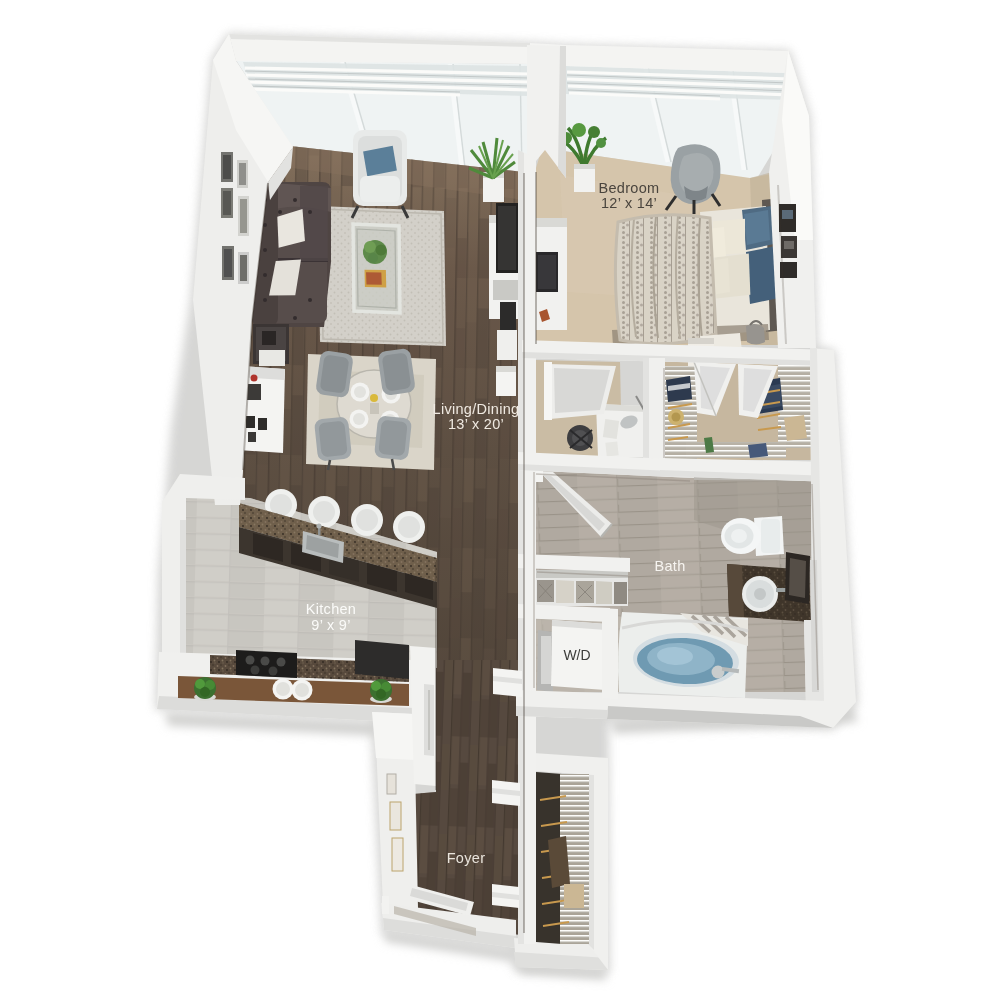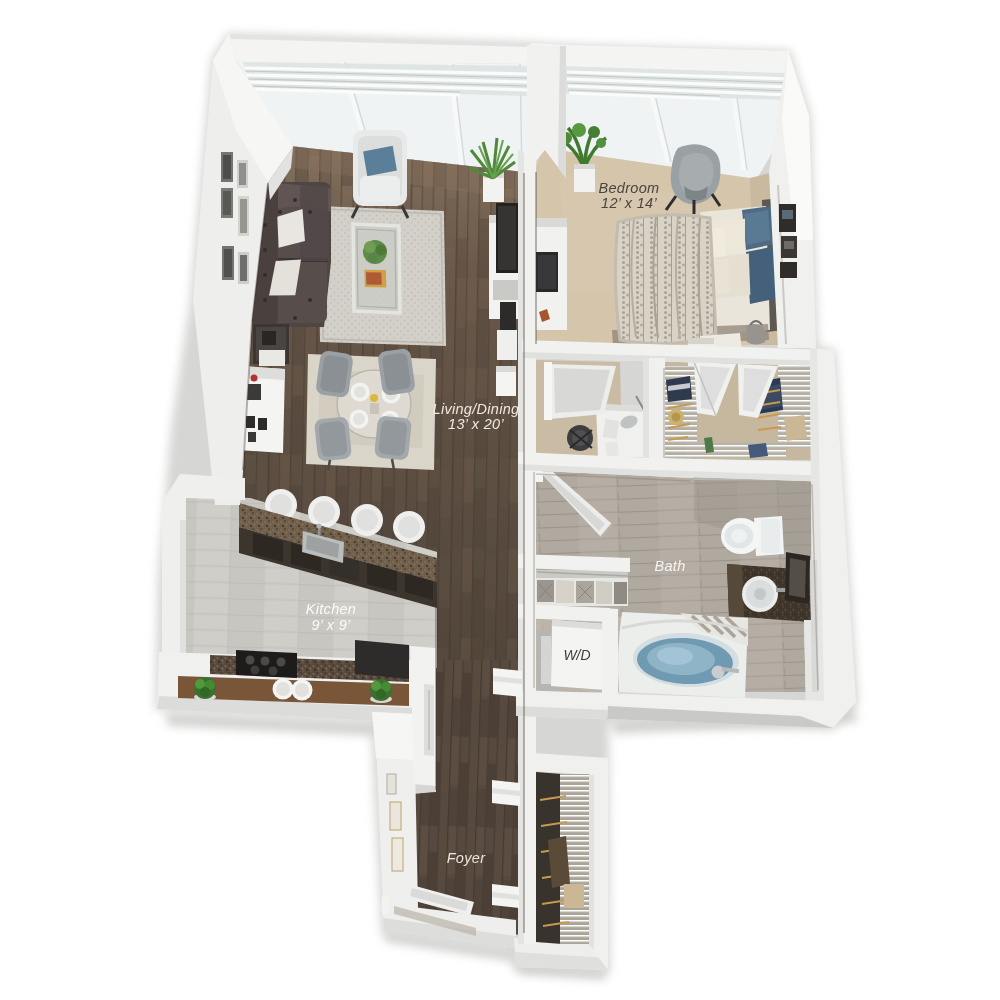--- a/index.html
+++ b/index.html
@@ -1,16 +1,16 @@
 <!DOCTYPE html>
 <html><head>
 <meta charset="utf-8">
 <style>
   html,body{margin:0;padding:0;background:#ffffff;}
-  .wrap{width:1000px;height:1000px;position:relative;overflow:hidden;background:#ffffff;font-style:italic;}
+  .wrap{width:1000px;height:1000px;position:relative;overflow:hidden;background:#ffffff;}
   text{font-family:"Liberation Sans",sans-serif;}
 </style>
 </head>
 <body>
 <div class="wrap">
 <svg width="1000" height="1000" viewBox="0 0 1000 1000" xmlns="http://www.w3.org/2000/svg">
 <defs>
   <linearGradient id="woodg" x1="0" y1="0" x2="0" y2="1">
     <stop offset="0" stop-color="#83705c"></stop>
     <stop offset="0.22" stop-color="#6b594a"></stop>

